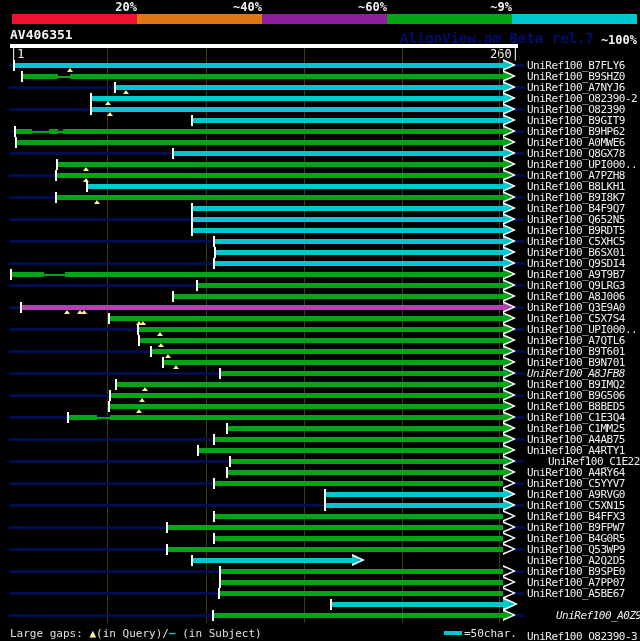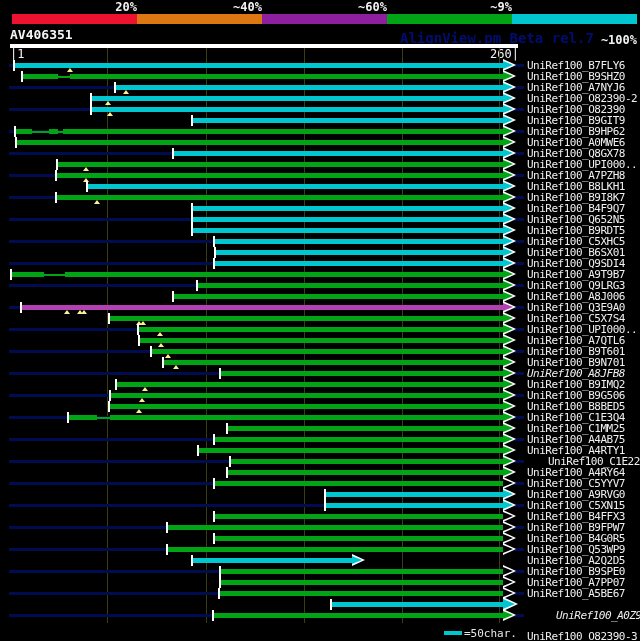--- a/index.html
+++ b/index.html
@@ -465,15 +465,16 @@
       </div>
       <div>
         <div class="navy-line" style="left: 9px; top: 614px; width: 515px; background: rgb(0, 12, 80);"></div>
         <div class="bar-seg" style="left: 213px; top: 613px; width: 290px; background: rgb(0, 164, 20);"></div>
         <div class="start-tick" style="left: 212px; top: 610px;"></div>
         <div class="arr-outer" style="left: 503px; top: 609px;"></div>
         <div class="arr-inner" style="left: 503px; top: 611px; border-left-color: rgb(0, 164, 20);"></div>
         <div class="row-label" style="left: 556px; top: 610px; font-style: italic;">UniRef100_A0Z910</div>
       </div>
     </div>
+  <div id="legend"><span>Large gaps: </span><span class="tri">▲</span><span>(in Query)/</span><span class="dash">–</span><span> (in Subject)</span></div>
   <div id="scale-ruler-bar" style="left: 444px; width: 18px; background: rgb(0, 198, 207);"></div>
   <div id="scale-ruler-text" style="left:464px;">=50char.</div>
 </div>
 
 </body></html>

